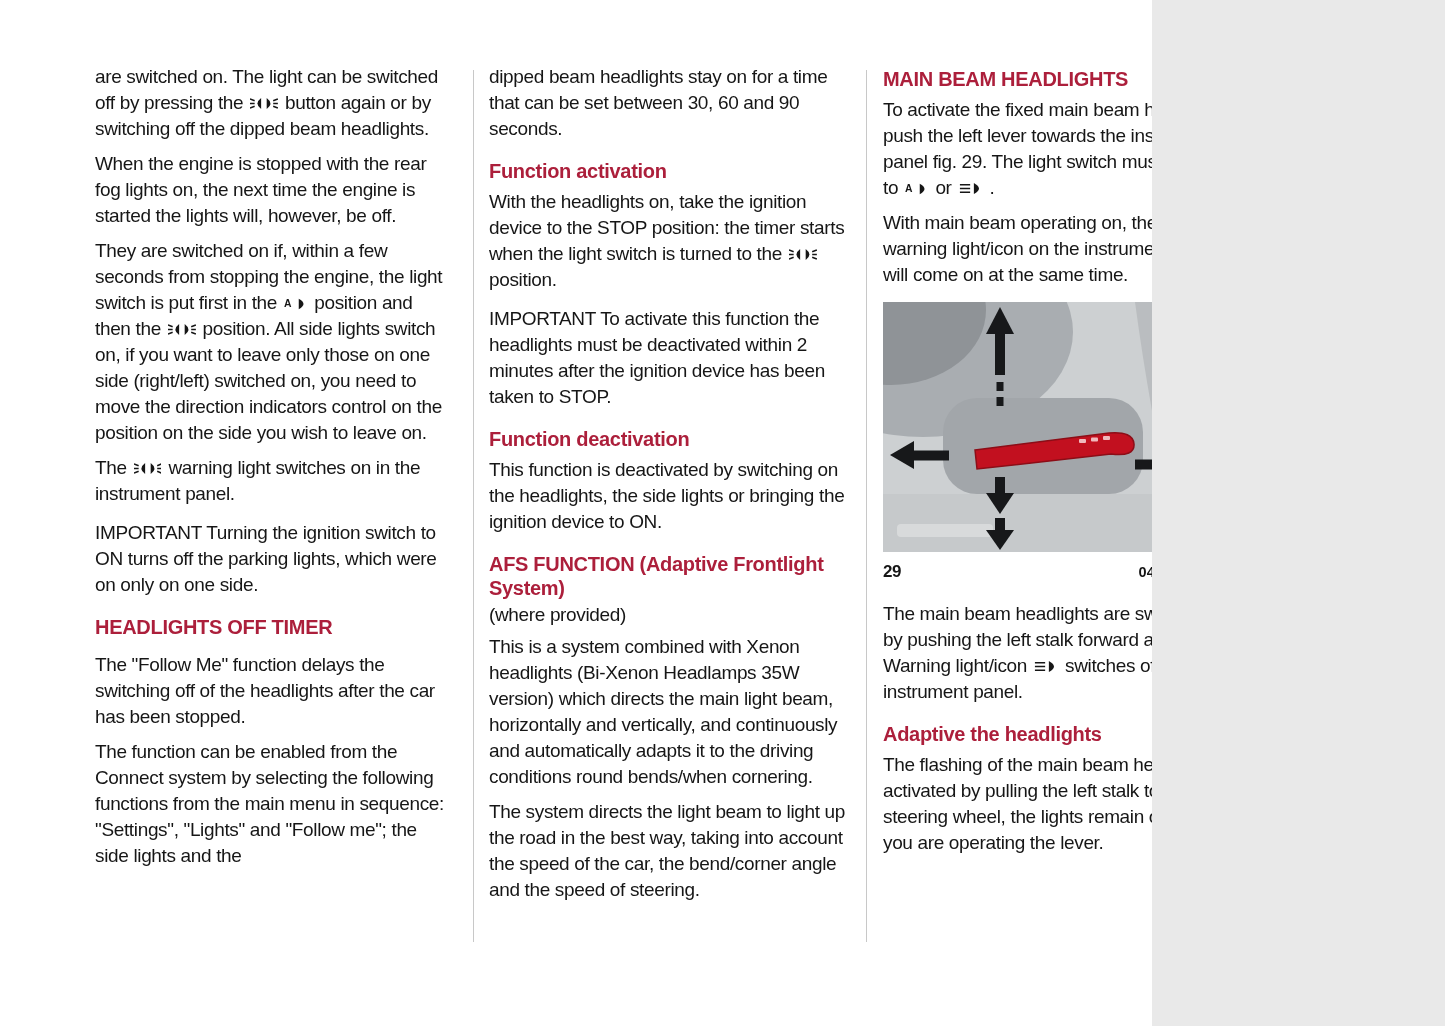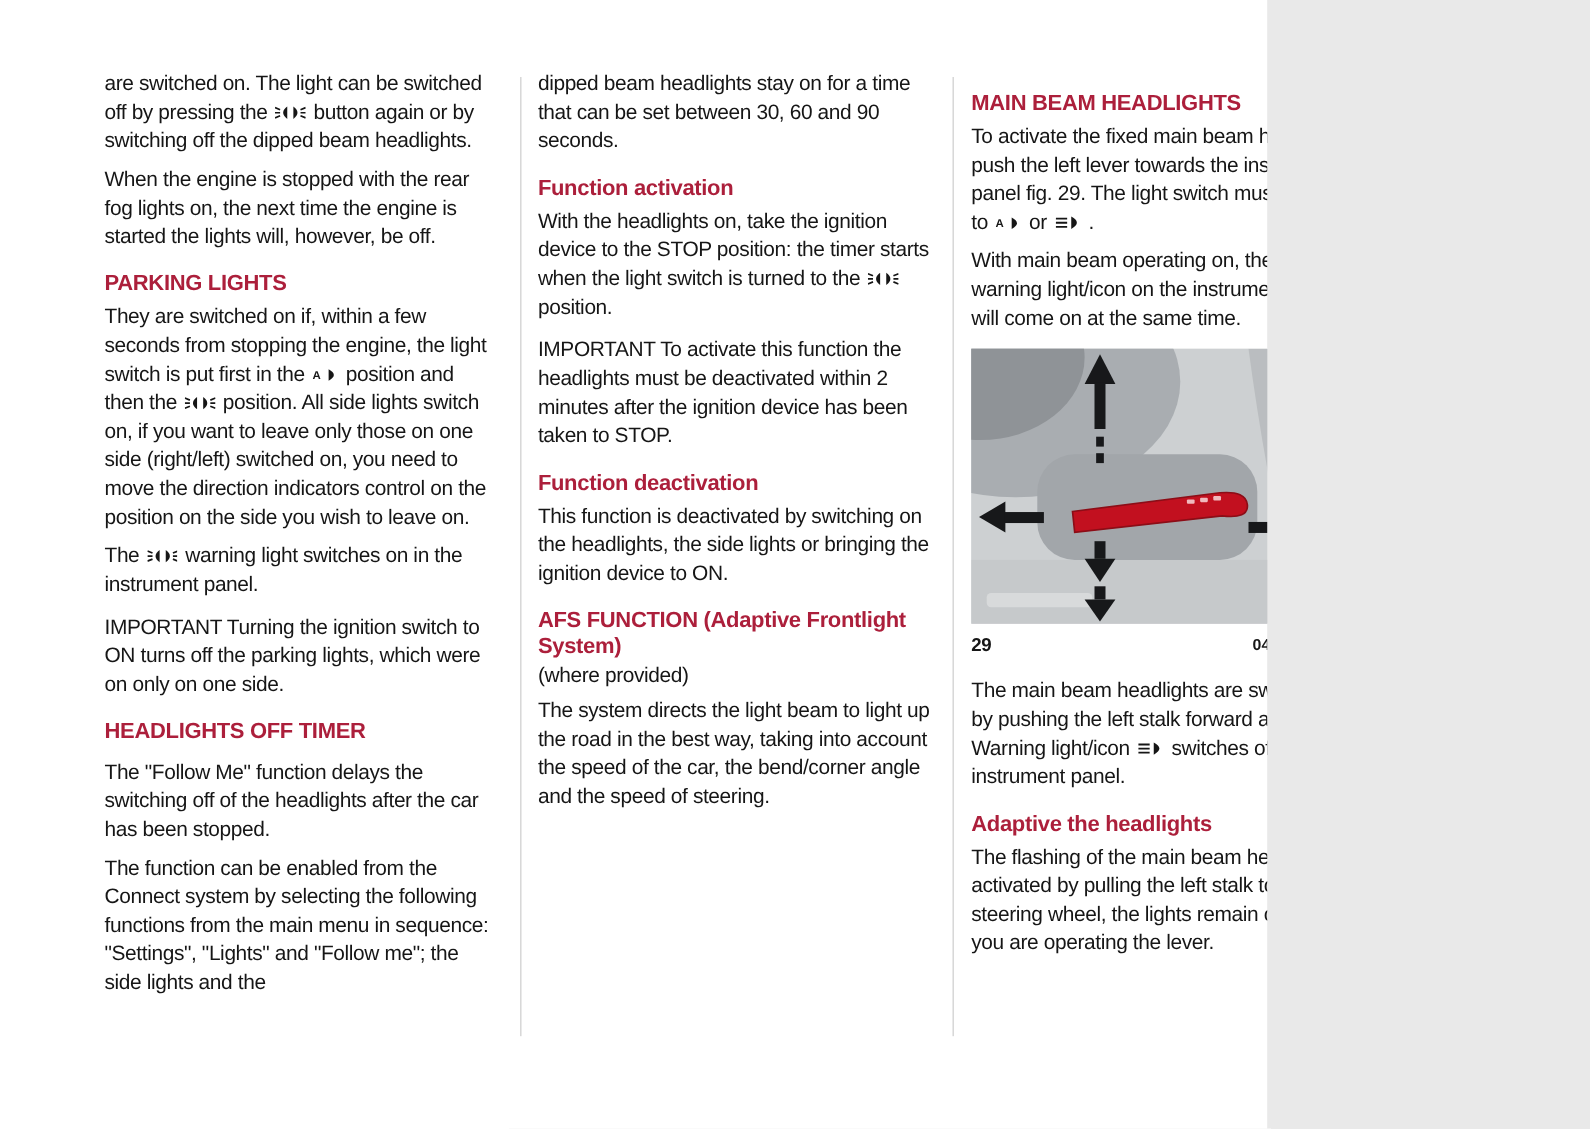--- a/index.html
+++ b/index.html
@@ -6,21 +6,21 @@
   html,body{margin:0;padding:0}
   body{background:#e9e9e9;font-family:"Liberation Sans",sans-serif}
   .page{position:relative;width:1152px;height:1026px;background:#ffffff;overflow:hidden;color:#161616}
   .col{position:absolute;top:64px;font-size:19px;line-height:26px;letter-spacing:-0.35px;color:#161616}
   .col1{left:95px;width:356px}
   .col2{left:489px;width:358px}
   .col3{left:883px;width:362px}
   .p{margin:0 0 9px}
   .p.gap{margin-top:13px}
   .hd{color:#AC1F3B;font-weight:bold;font-size:20px;line-height:24px;margin:17px 0 6px;letter-spacing:-0.3px}
-  .hd.first{margin-top:18px}
+  .hd.first{margin-top:3px}
   .vrule{position:absolute;top:70px;height:872px;width:1px;background:#c8c8c8}
   .sym{display:inline-block;height:13px;vertical-align:-1px;margin:0 2px}
   .sym svg{display:block;height:13px;width:auto}
   .figure{width:362px;height:250px;margin:14px 0 0;background:#cdd0d2}
   .figure svg{display:block;width:100%;height:100%}
   .figcap{display:flex;justify-content:space-between;align-items:flex-end;margin:7px 0 16px}
   .fignum{font-size:17px;font-weight:bold}
   .figcode{font-size:14.5px;font-weight:bold;letter-spacing:0.2px}
   .banner{position:absolute;left:1267px;top:75px;width:178px;height:90px;background:#B01F3B;display:flex;align-items:center;justify-content:center}
   .banner svg{width:96px;height:60px}
@@ -37,21 +37,20 @@
   <div class="col col1">
     <p class="p"><span>are switched on. The light can be switched off by pressing the </span><span class="sym"><svg viewBox="0 0 30 14">
             <path d="M12 1 Q4 7 12 13 Z" fill="currentColor"></path>
             <path d="M18 1 Q26 7 18 13 Z" fill="currentColor"></path>
             <g stroke="currentColor" stroke-width="1.7" fill="none">
               <path d="M0 2 L5 4 M0 7 L5 7 M0 12 L5 10"></path>
               <path d="M30 2 L25 4 M30 7 L25 7 M30 12 L25 10"></path>
             </g>
           </svg></span><span> button again or by switching off the dipped beam headlights.</span></p>
     <p class="p">When the engine is stopped with the rear fog lights on, the next time the engine is started the lights will, however, be off.</p>
-    <div class="hd">PARKING LIGHTS</div>
     <p class="p"><span>They are switched on if, within a few seconds from stopping the engine, the light switch is put first in the </span><span class="sym"><svg viewBox="0 0 27 15">
             <text x="0" y="12" font-size="12" font-weight="bold" fill="currentColor">A</text>
             <path d="M17 2 L17 14 Q28 8 17 2 Z" fill="currentColor"></path>
           </svg></span><span> position and then the </span><span class="sym"><svg viewBox="0 0 30 14">
             <path d="M12 1 Q4 7 12 13 Z" fill="currentColor"></path>
             <path d="M18 1 Q26 7 18 13 Z" fill="currentColor"></path>
             <g stroke="currentColor" stroke-width="1.7" fill="none">
               <path d="M0 2 L5 4 M0 7 L5 7 M0 12 L5 10"></path>
               <path d="M30 2 L25 4 M30 7 L25 7 M30 12 L25 10"></path>
             </g>
@@ -81,20 +80,21 @@
             <g stroke="currentColor" stroke-width="1.7" fill="none">
               <path d="M0 2 L5 4 M0 7 L5 7 M0 12 L5 10"></path>
               <path d="M30 2 L25 4 M30 7 L25 7 M30 12 L25 10"></path>
             </g>
           </svg></span><span> position.</span></p>
     <p class="p gap">IMPORTANT To activate this function the headlights must be deactivated within 2 minutes after the ignition device has been taken to STOP.</p>
     <div class="hd">Function deactivation</div>
     <p class="p">This function is deactivated by switching on the headlights, the side lights or bringing the ignition device to ON.</p>
     <div class="hd" style="margin-bottom:2px">AFS FUNCTION (Adaptive Frontlight System)</div>
     <p class="p" style="margin-bottom:6px">(where provided)</p>
+    <p class="p">This is a system combined with Xenon headlights (Bi-Xenon Headlamps 35W version) which directs the main light beam, horizontally and vertically, and continuously and automatically adapts it to the driving conditions round bends/when cornering.</p>
     <p class="p">The system directs the light beam to light up the road in the best way, taking into account the speed of the car, the bend/corner angle and the speed of steering.</p>
   </div>
 
   <div class="vrule" style="left:866px"></div>
 
   <div class="col col3">
     <div class="hd first">MAIN BEAM HEADLIGHTS</div>
     <p class="p"><span>To activate the fixed main beam headlights push the left lever towards the instrument panel fig. 29. The light switch must be turned to </span><span class="sym"><svg viewBox="0 0 27 15">
             <text x="0" y="12" font-size="12" font-weight="bold" fill="currentColor">A</text>
             <path d="M17 2 L17 14 Q28 8 17 2 Z" fill="currentColor"></path>

